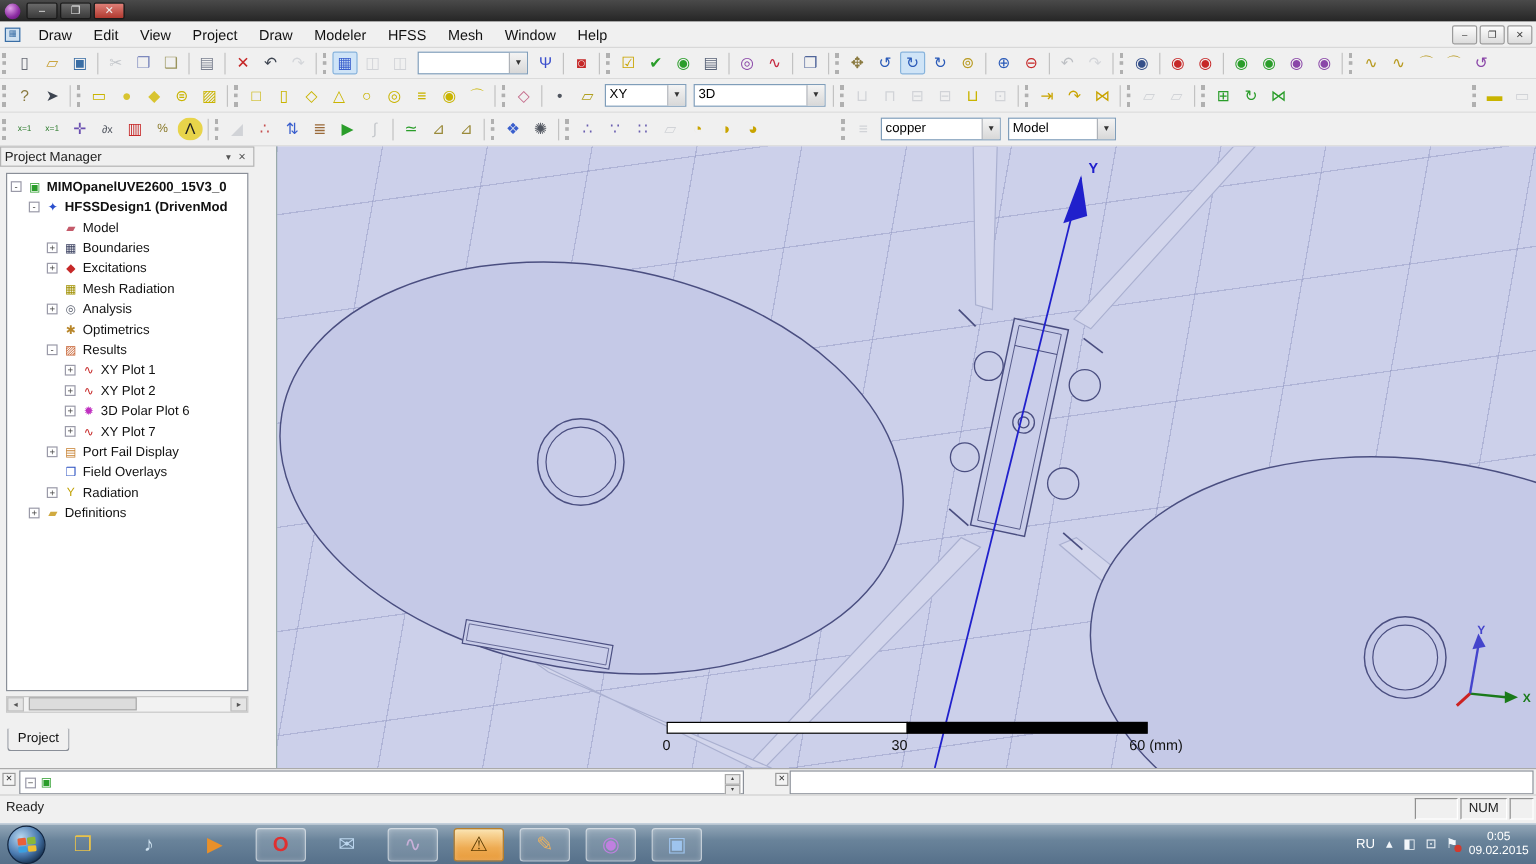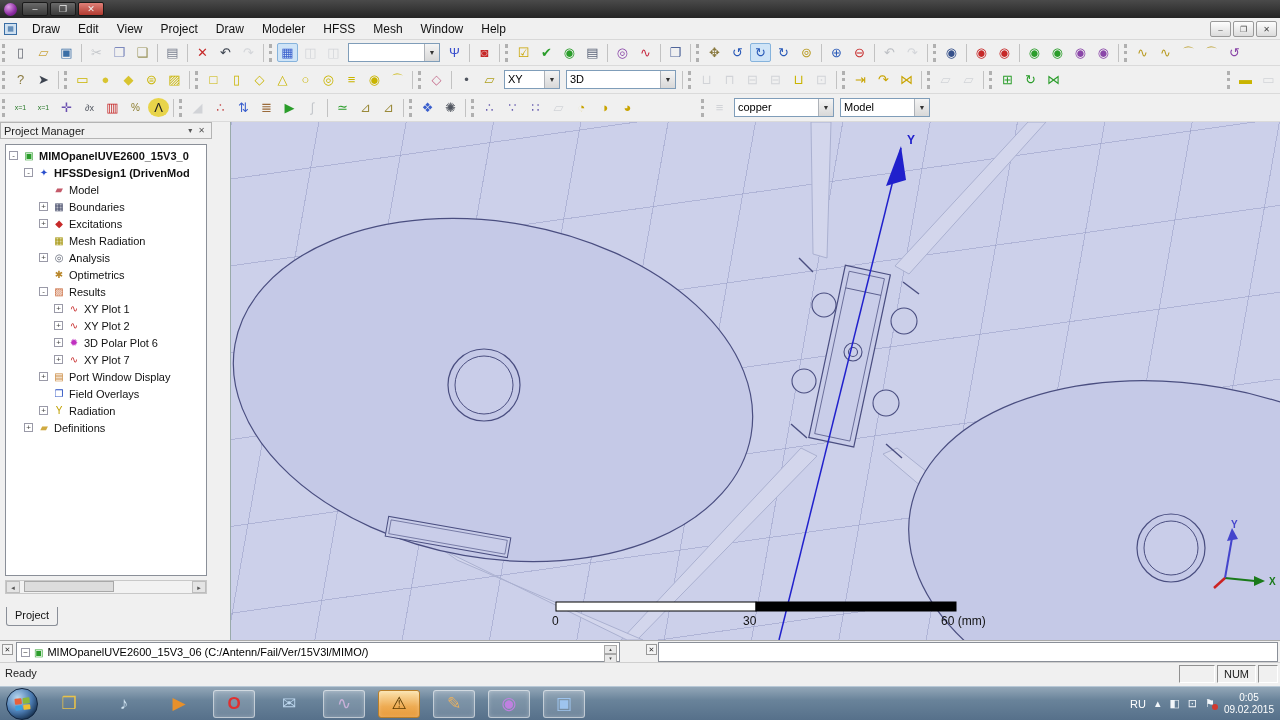--- a/index.html
+++ b/index.html
@@ -242,21 +242,21 @@
     <div class="tb-icon" style="color: rgb(201, 180, 0);">◎</div>
     <div class="tb-icon" style="color: rgb(201, 180, 0);">≡</div>
     <div class="tb-icon" style="color: rgb(201, 180, 0);">◉</div>
     <div class="tb-icon" style="color: rgb(201, 180, 0);">⌒</div>
     <div class="tb-sep"></div>
     <div class="tb-handle"></div>
     <div class="tb-icon" style="color: rgb(196, 106, 138);">◇</div>
     <div class="tb-sep"></div>
     <div class="tb-icon" style="color: rgb(80, 85, 95);">•</div>
     <div class="tb-icon" style="color: rgb(176, 160, 32);">▱</div>
-    <div class="tb-combo" style="width: 56px;">
+    <div class="tb-combo" style="width: 68px;">
       <span class="tb-combo-val">XY</span>
       <span class="tb-combo-arrow">▼</span>
     </div>
     <div class="tb-combo" style="width: 110px;">
       <span class="tb-combo-val">3D</span>
       <span class="tb-combo-arrow">▼</span>
     </div>
     <div class="tb-sep"></div>
     <div class="tb-handle"></div>
     <div class="tb-icon gray" style="color: rgb(180, 184, 192);">⊔</div>
@@ -400,21 +400,21 @@
         <span class="tree-lbl">3D Polar Plot 6</span>
       </div>
       <div class="tree-row" style="padding-left: 48px;">
         <span class="tree-exp">+</span>
         <span class="tree-ico" style="color: rgb(198, 40, 40);">∿</span>
         <span class="tree-lbl">XY Plot 7</span>
       </div>
       <div class="tree-row" style="padding-left: 33px;">
         <span class="tree-exp">+</span>
         <span class="tree-ico" style="color: rgb(198, 128, 48);">▤</span>
-        <span class="tree-lbl">Port Window Display</span>
+        <span class="tree-lbl">Port Fail Display</span>
       </div>
       <div class="tree-row" style="padding-left: 33px;">
         <span class="tree-exp none"></span>
         <span class="tree-ico" style="color: rgb(42, 80, 192);">❐</span>
         <span class="tree-lbl">Field Overlays</span>
       </div>
       <div class="tree-row" style="padding-left: 33px;">
         <span class="tree-exp">+</span>
         <span class="tree-ico" style="color: rgb(192, 160, 0);">Y</span>
         <span class="tree-lbl">Radiation</span>
@@ -505,21 +505,20 @@
     </g>
   </svg>
 </div>
 
 <div class="msgbar">
   <div class="msg-left">
     <div class="msg-close">✕</div>
     <div class="msg-white">
       <span class="msg-exp">−</span>
       <span class="msg-ico">▣</span>
-      <span style="white-space:nowrap;overflow:hidden;">MIMOpanelUVE2600_15V3_06 (C:/Antenn/Fail/Ver/15V3l/MIMO/)</span>
       <div class="msg-spin">
         <span>▴</span>
         <span>▾</span>
       </div>
     </div>
   </div>
   <div class="msg-right">
     <div class="msg-close">✕</div>
     <div class="msg-white"></div>
   </div>

